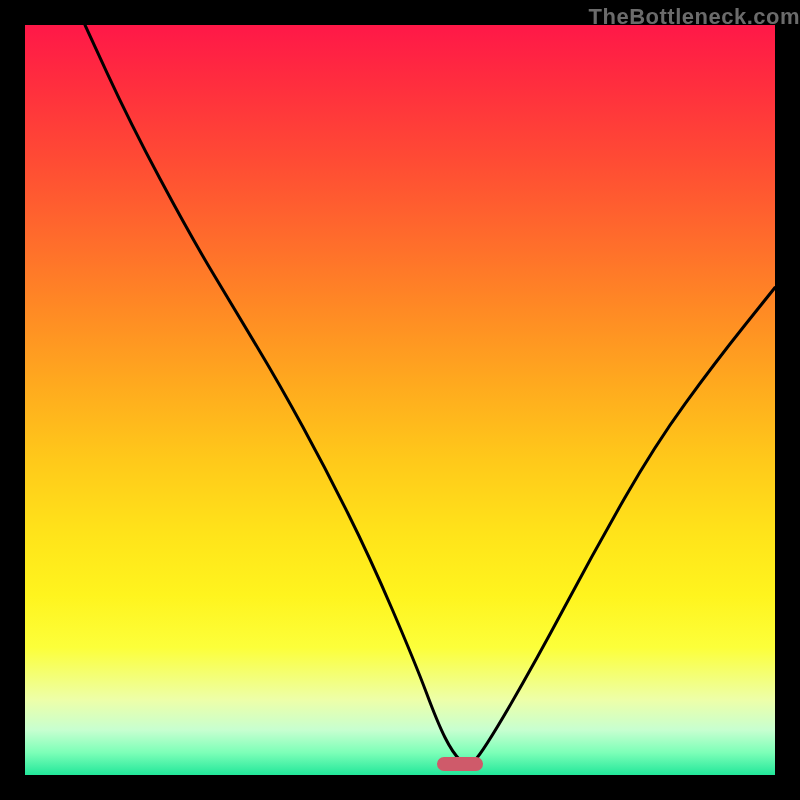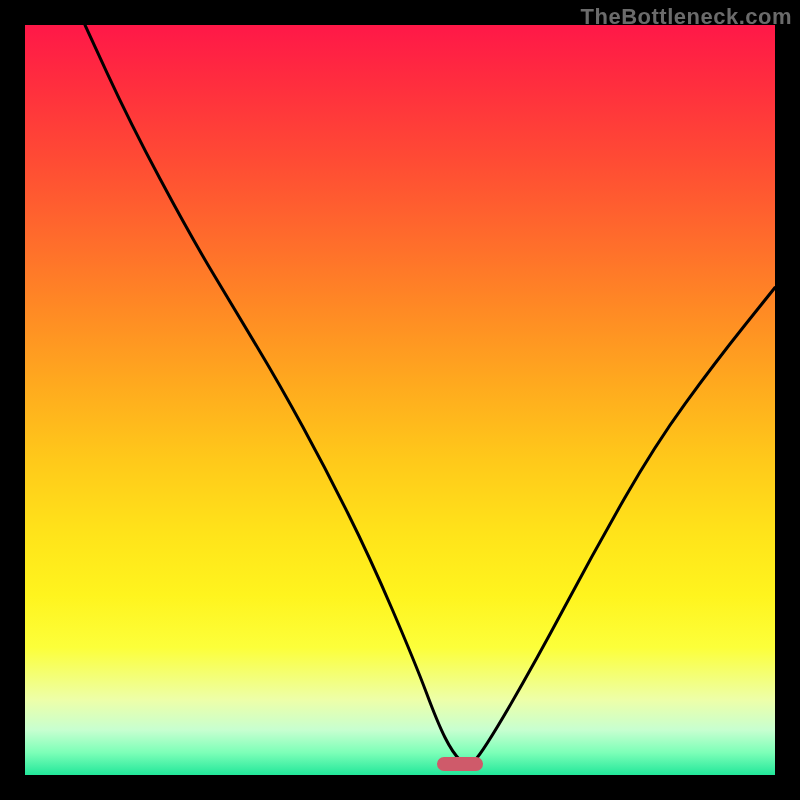--- a/index.html
+++ b/index.html
@@ -13,21 +13,21 @@
   }
   .frame {
     position: relative;
     width: 800px;
     height: 800px;
     background: #000;
   }
   .watermark {
     position: absolute;
     top: 4px;
-    right: 8px;
+    right: 0;
     color: #6b6b6b;
     font-size: 22px;
     font-weight: 600;
     letter-spacing: 0.5px;
     z-index: 10;
   }
   .plot-area {
     position: absolute;
     left: 25px;
     top: 25px;

